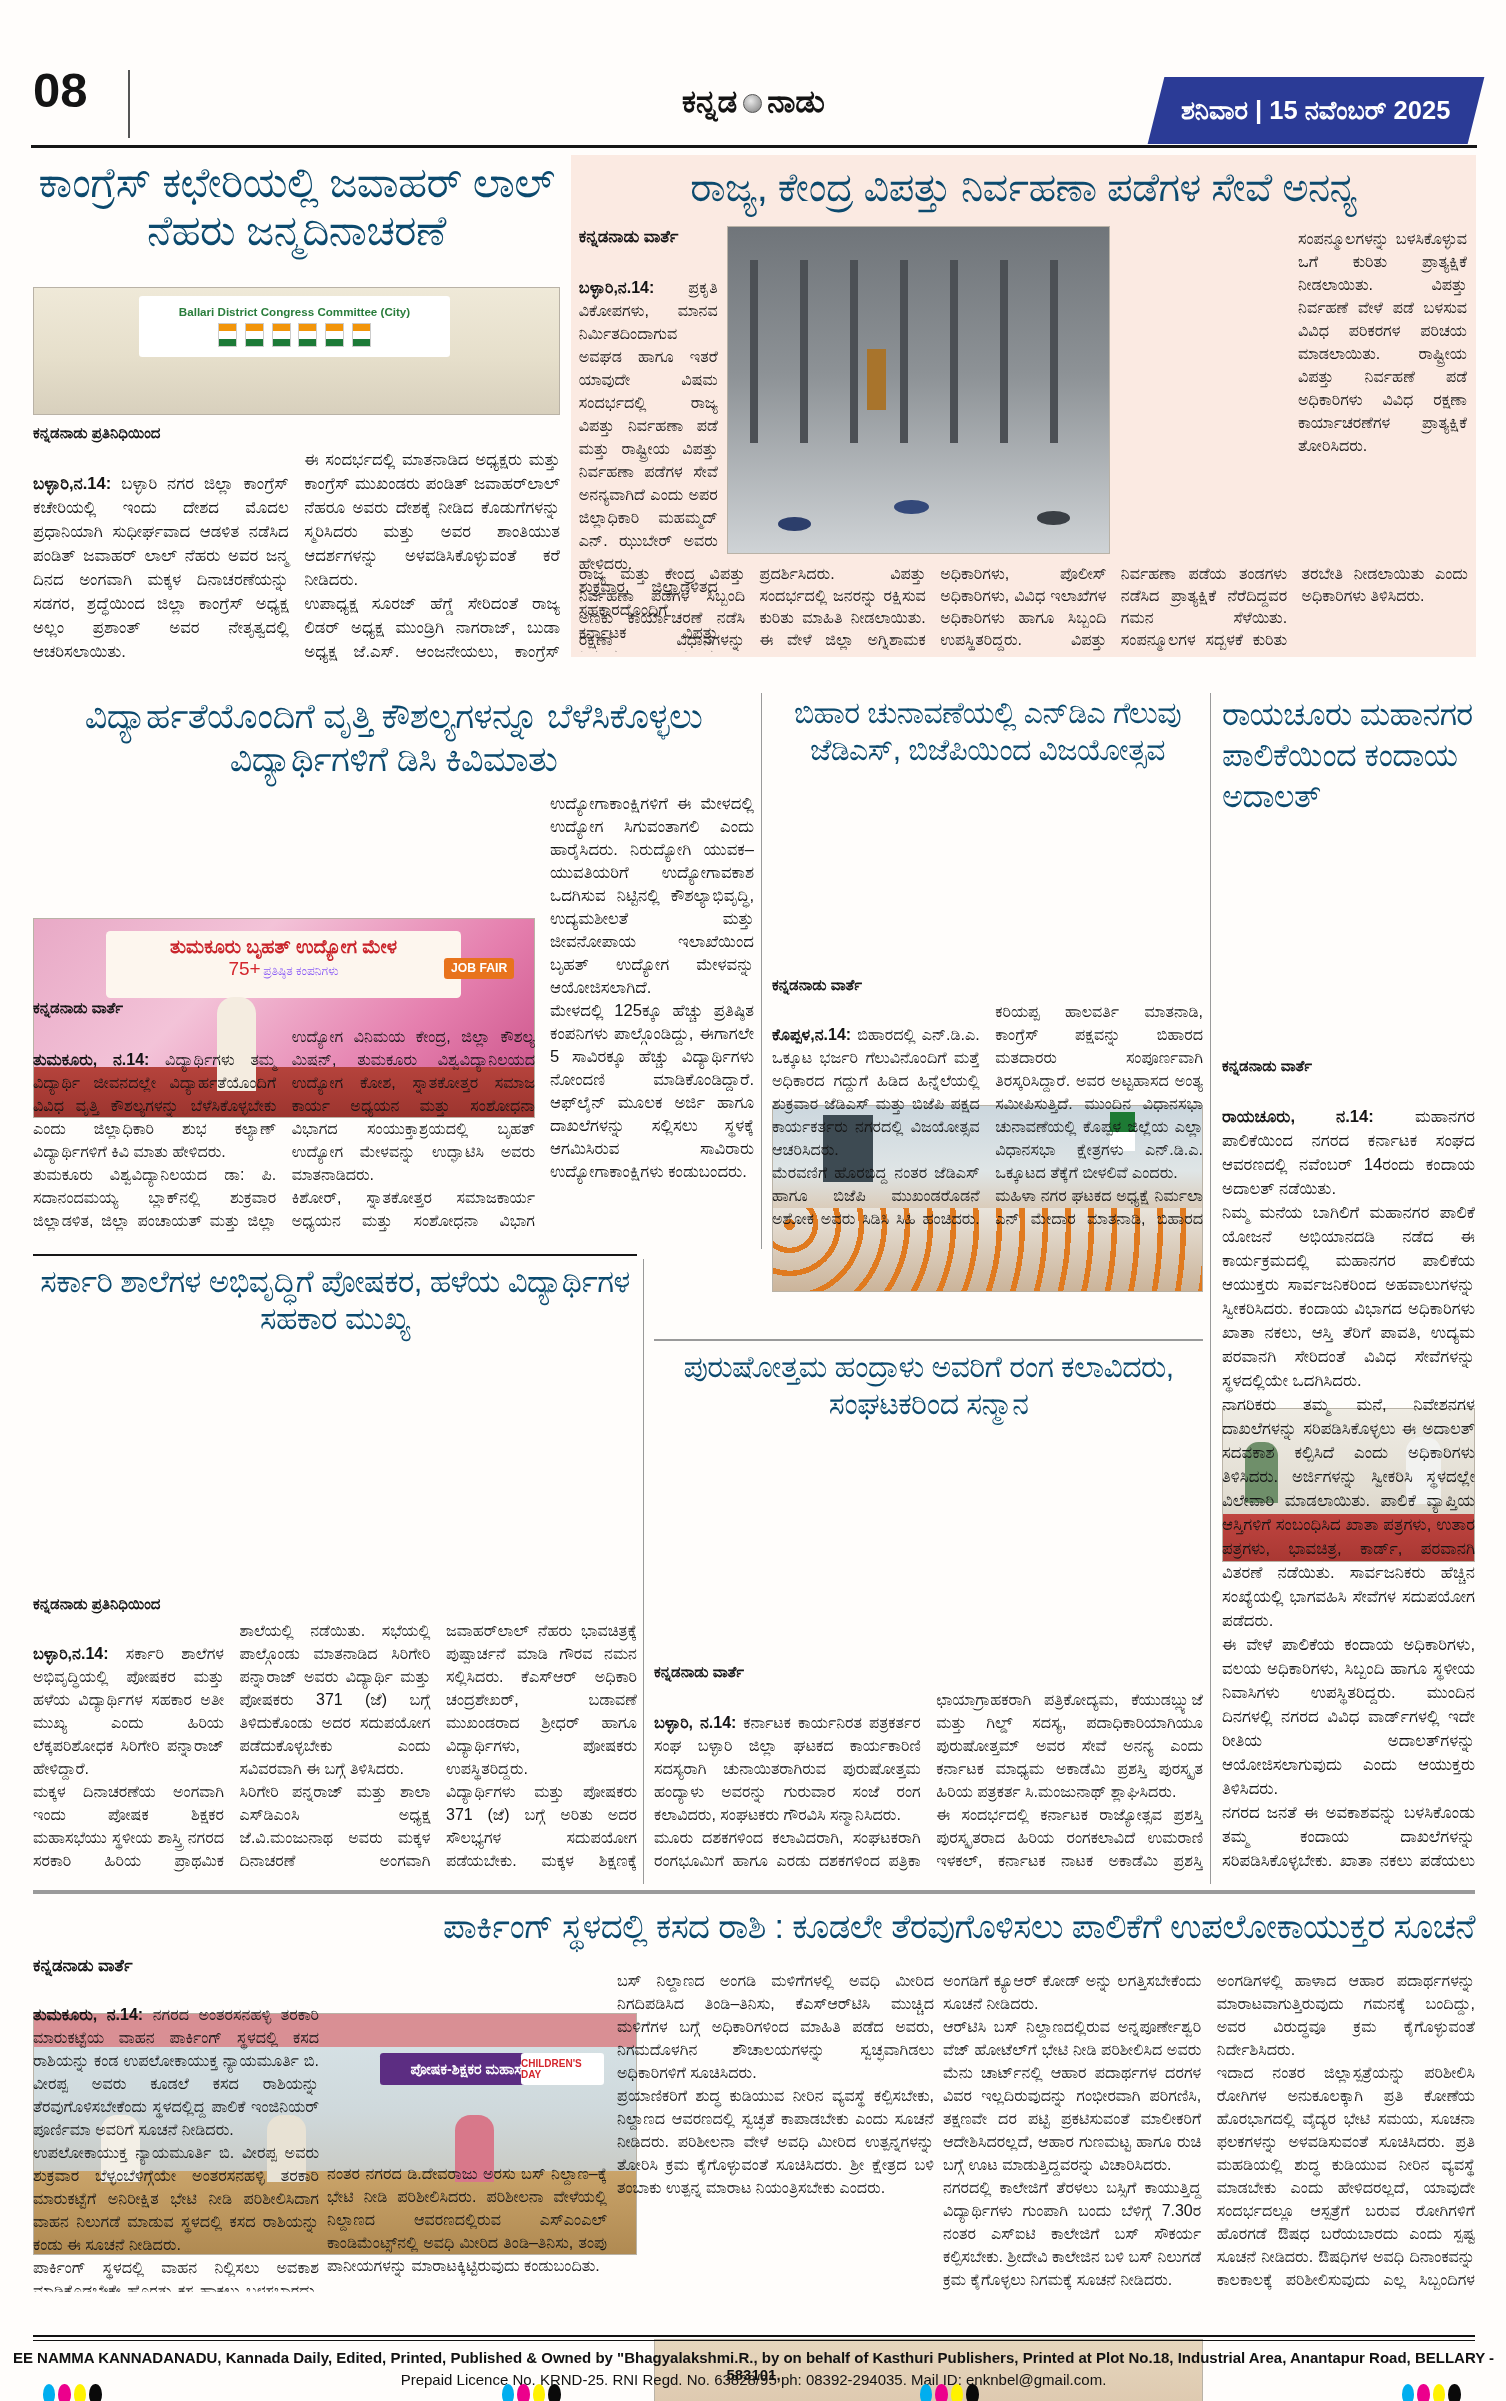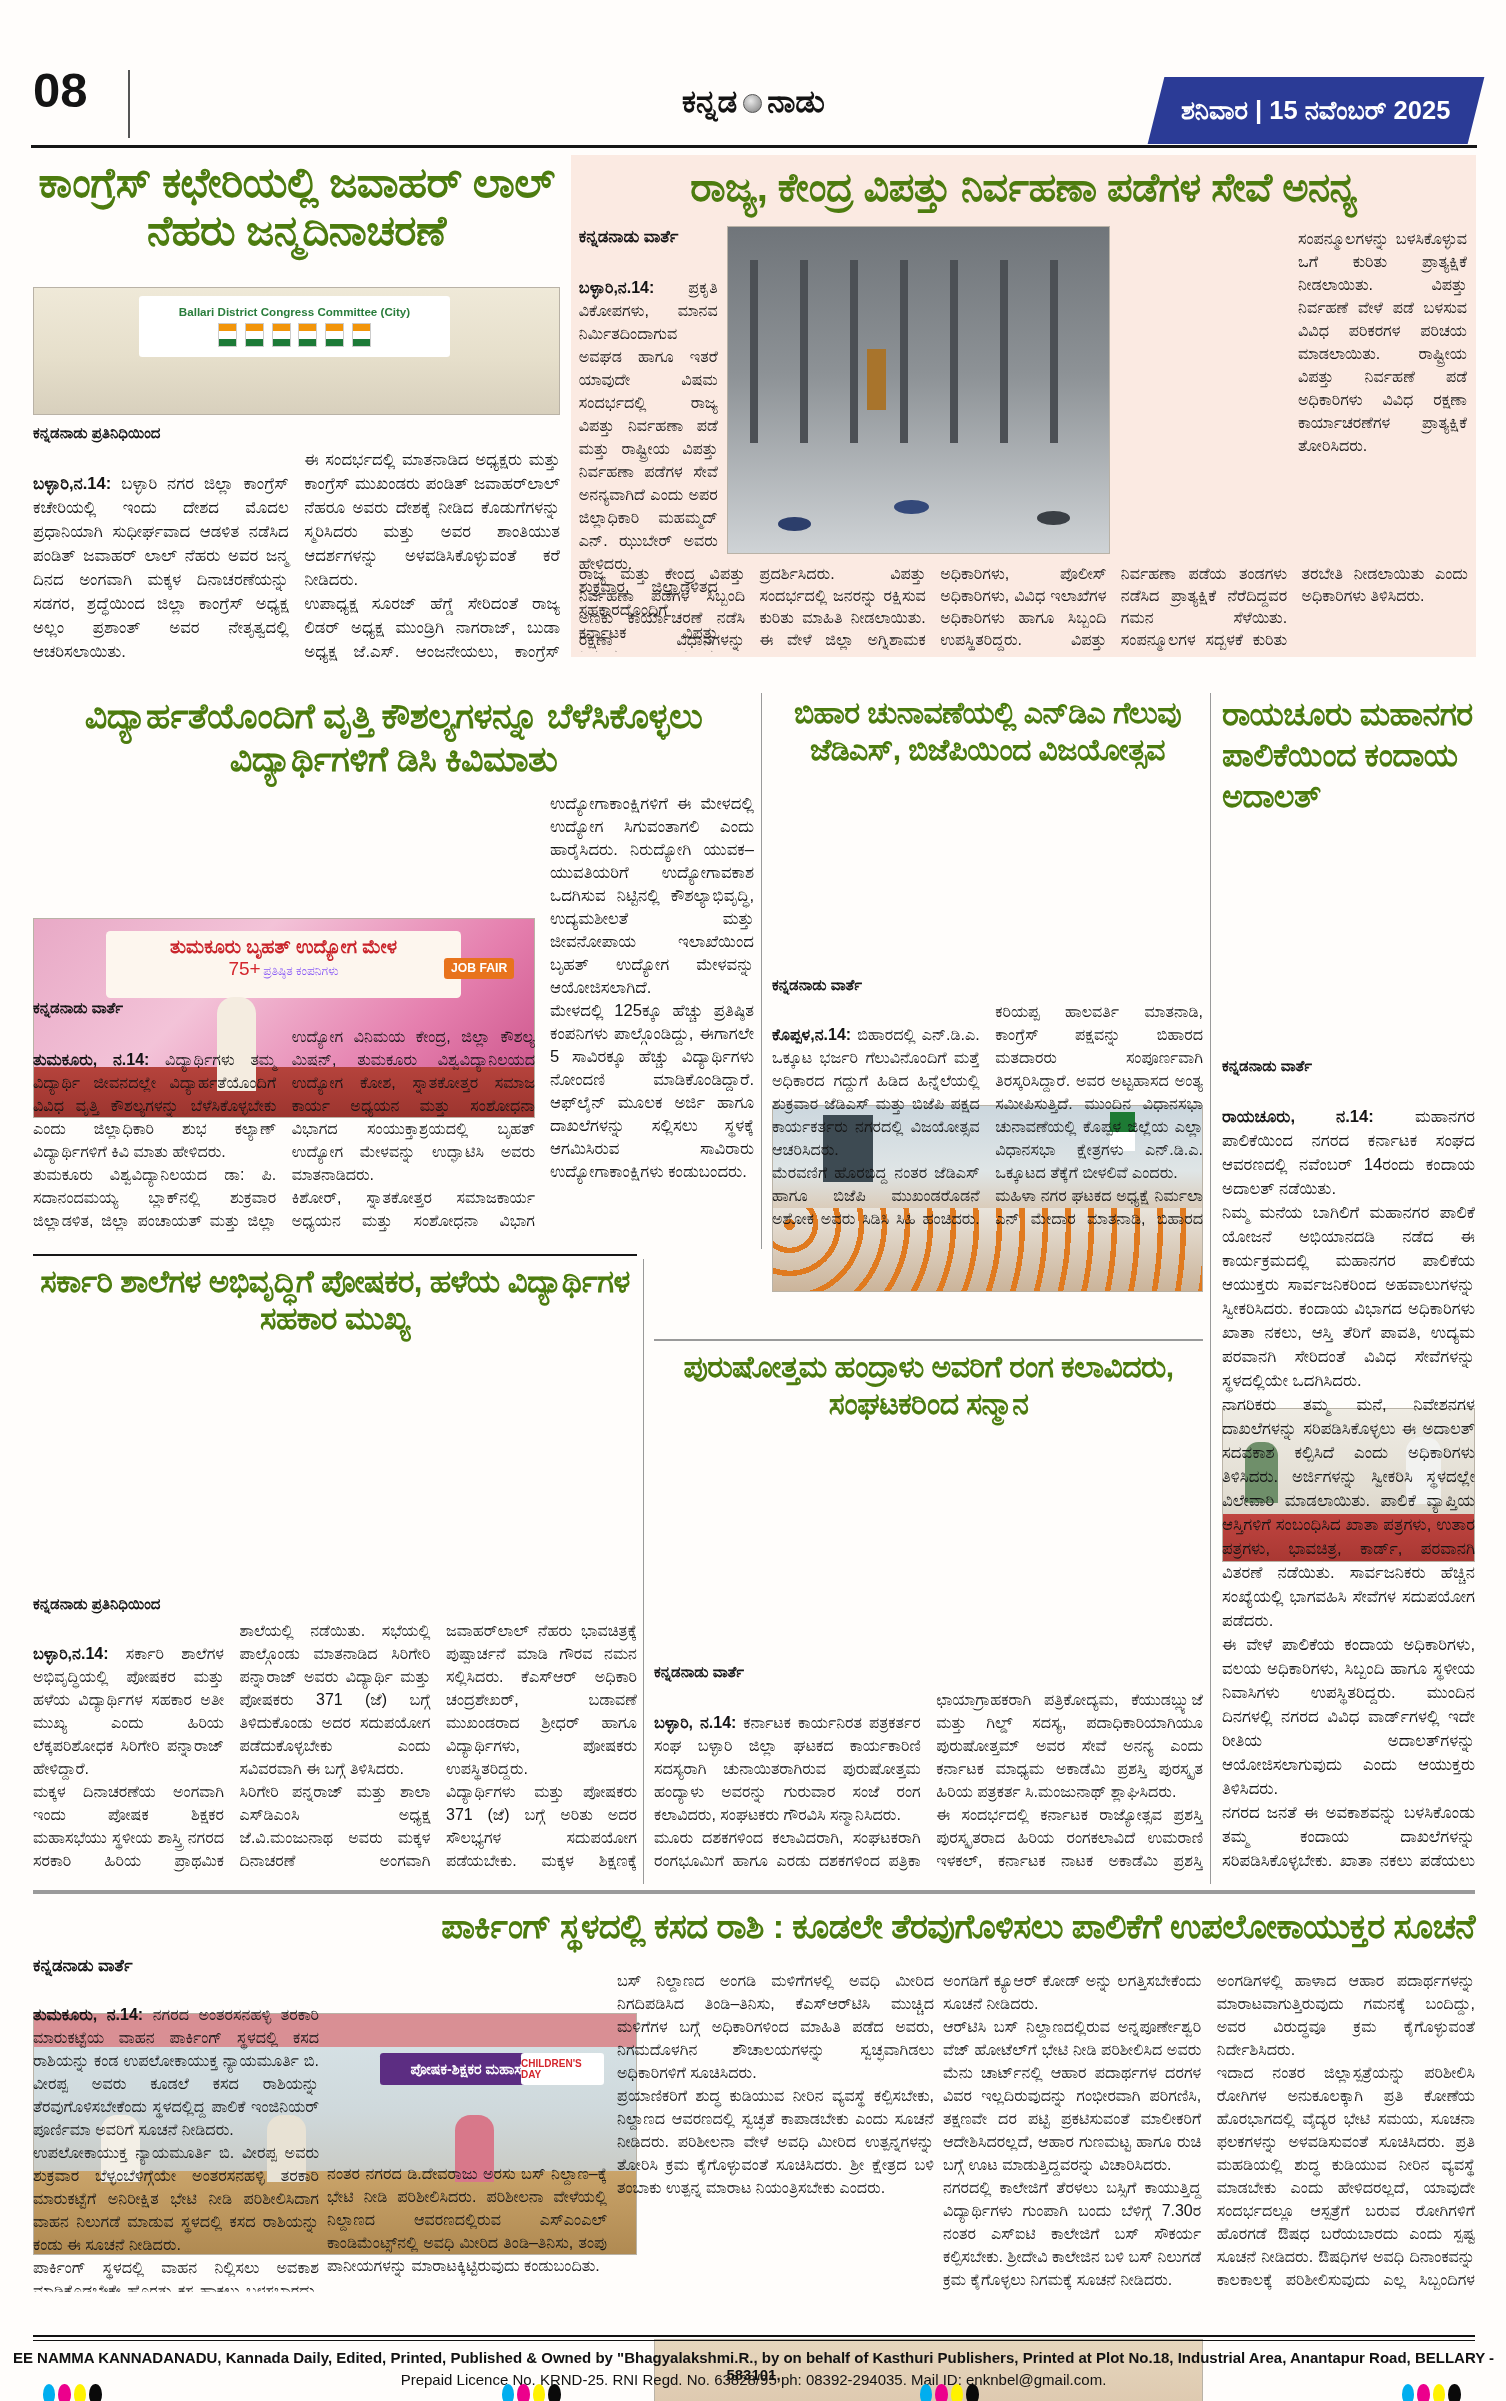--- a/index.html
+++ b/index.html
@@ -1,20 +1,20 @@
 <!DOCTYPE html>
 <html style="font-size:9px"><head>
 <meta charset="utf-8">
 <style>
   * { margin:0; padding:0; box-sizing:border-box; }
   html,body { background:#e8e8e8; }
   body { font-family:"Liberation Sans", sans-serif; }
   .page { position:relative; width:1507px; height:2401px; background:#fffdfb; margin:0 auto; overflow:hidden; color:#141414; }
   .abs { position:absolute; }
-  .hl { font-weight:bold; color:#4d7c0f; letter-spacing:-0.6px; }
+  .hl { font-weight:normal; color:#0c4a6e; letter-spacing:-0.6px; }
   .byline { font-weight:bold; font-size:15px; }
   .dl { font-weight:bold; }
   .bodytxt { text-align:justify; white-space:pre-line; overflow:hidden; }
   .rule { background:#161616; }
   .grule { background:#9a9a9a; }
   .photo { position:relative; overflow:hidden; border:0.6px solid #b9b2a6; }
   .cols2 { column-count:2; column-gap:15.5px; }
   .cols3 { column-count:3; column-gap:15.5px; }
   .cols5 { column-count:5; column-gap:14.4px; }
   .datebox { background:#2b3b96; transform:skewX(-14deg); display:flex; align-items:center; justify-content:center; }

